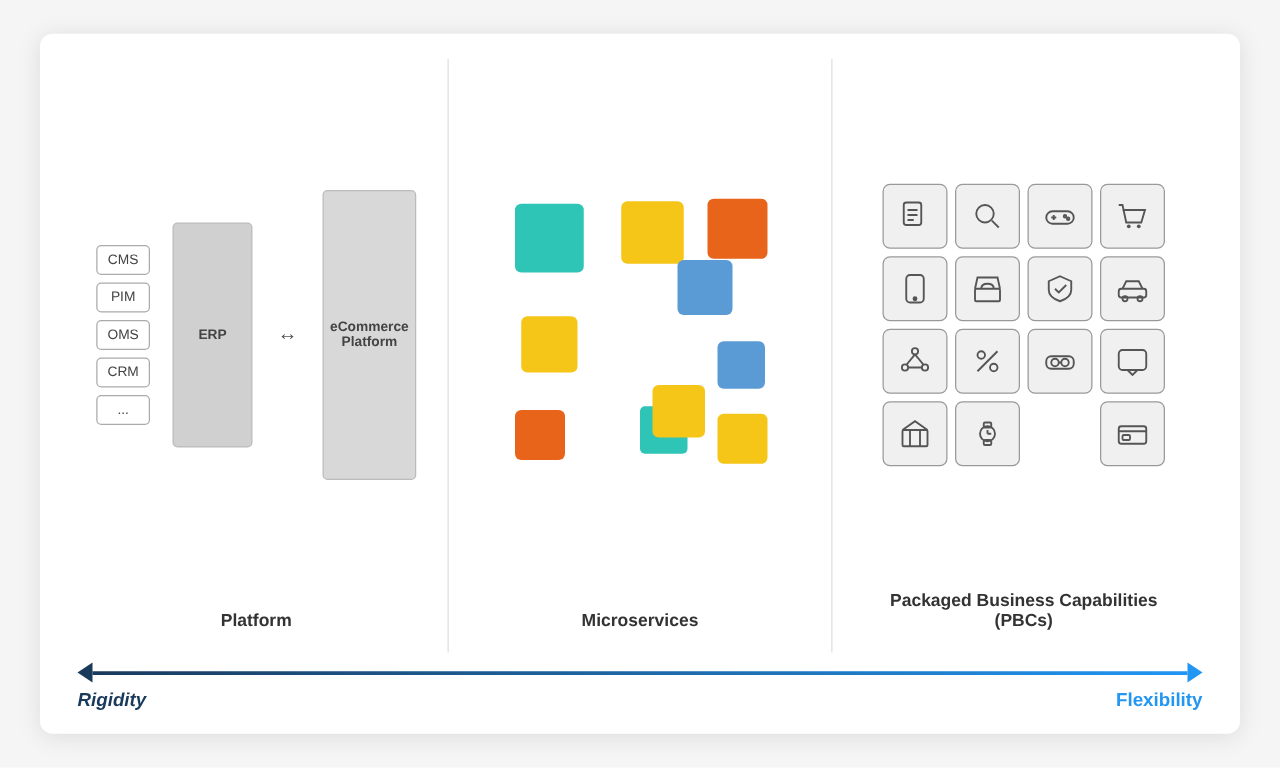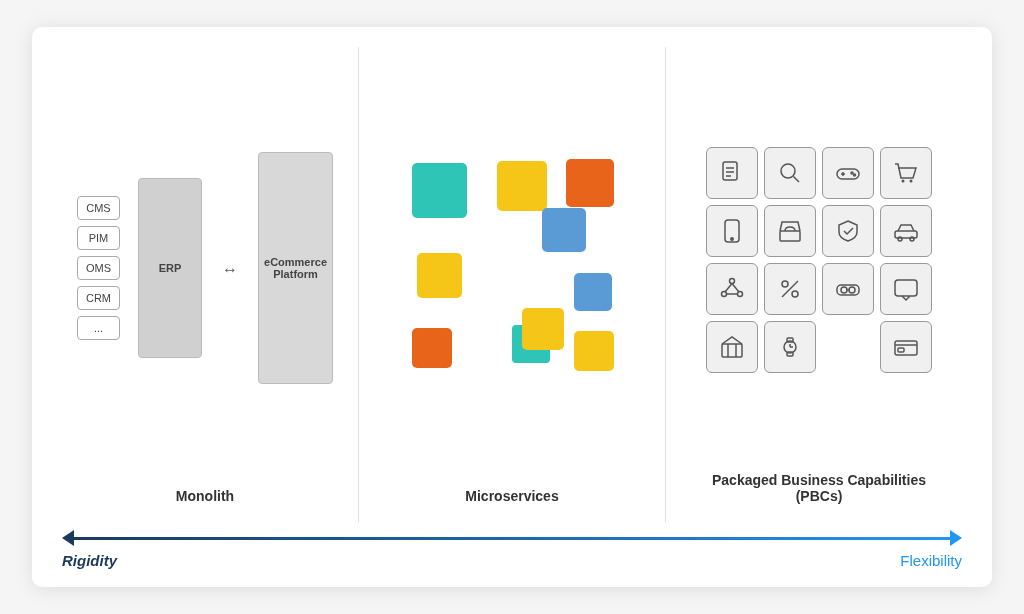--- a/index.html
+++ b/index.html
@@ -180,21 +180,21 @@
       padding: 2px 10px 8px 10px;
     }
     .rigidity-label {
       font-size: 15px;
       font-weight: 700;
       color: #1a3a5c;
       font-style: italic;
     }
     .flexibility-label {
       font-size: 15px;
-      font-weight: 400;
+      font-weight: 700;
       color: #2196F3;
     }
   </style>
 </head>
 <body>
 
 <div class="outer-container">
   <div class="diagrams-row">
 
     <div class="diagram-section">
@@ -205,21 +205,21 @@
             <div class="box-label">PIM</div>
             <div class="box-label">OMS</div>
             <div class="box-label">CRM</div>
             <div class="box-label">...</div>
           </div>
           <div class="erp-box">ERP</div>
           <div class="arrow-bi">↔</div>
           <div class="ecommerce-box">eCommerce Platform</div>
         </div>
       </div>
-      <div class="diagram-label">Monolith</div>
+      <div class="diagram-label">Platform</div>
     </div>
 
     <div class="diagram-section">
       <div class="diagram-area">
         <div class="microservices-diagram">
 
           <div class="ms-square" style="width:55px;height:55px;background:#2ec4b6;top:10px;left:10px;border-radius:5px;"></div>
           <div class="ms-square" style="width:38px;height:38px;background:#2ec4b6;bottom:20px;left:110px;border-radius:4px;"></div>
 
           <div class="ms-square" style="width:50px;height:50px;background:#f5c518;top:8px;left:95px;border-radius:5px;"></div>

